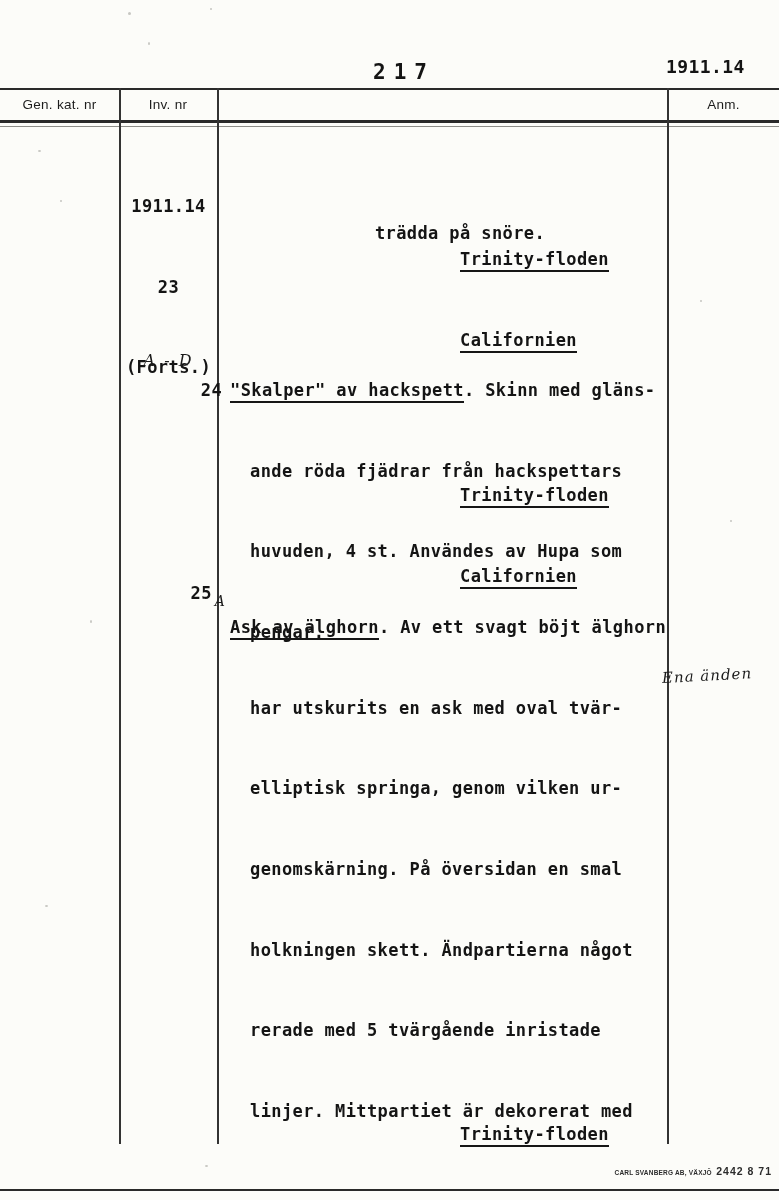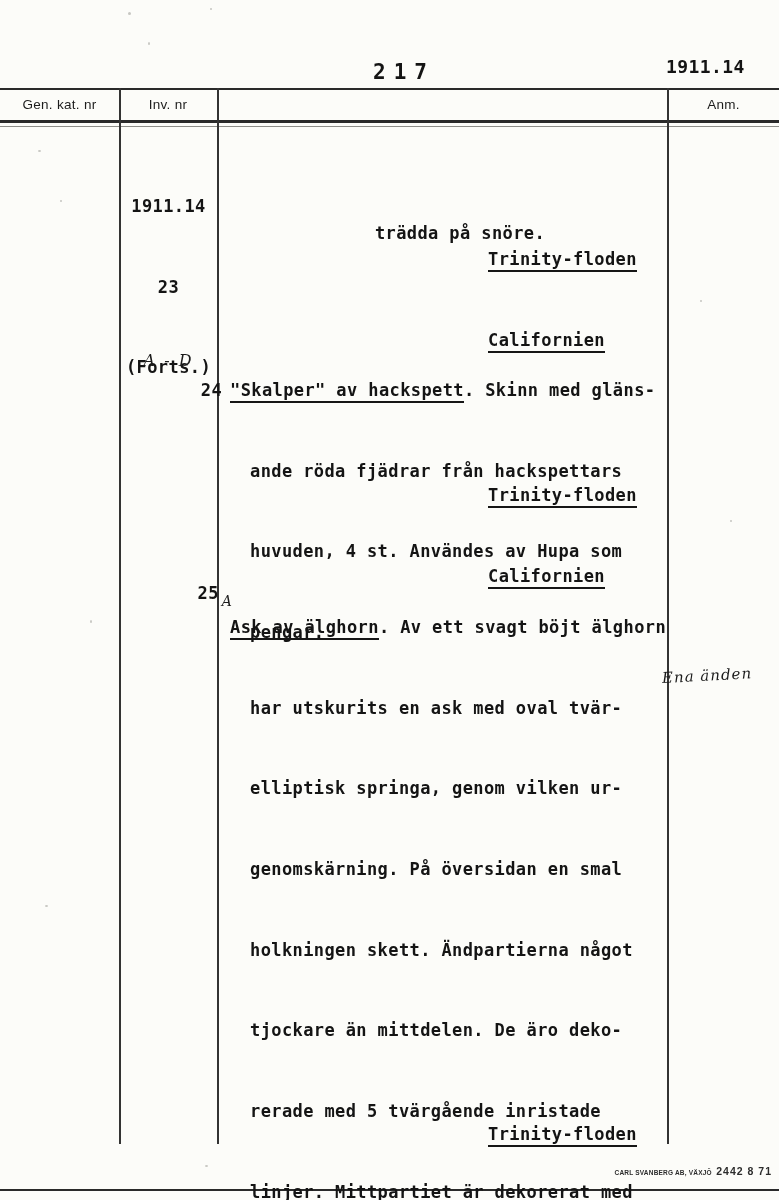--- a/index.html
+++ b/index.html
@@ -15,21 +15,21 @@
   .type {
     font-family:"DejaVu Sans Mono", monospace;
     font-weight:700; font-size:17px; letter-spacing:0.4px;
     line-height:26.9px; white-space:pre; color:#141414;
   }
   .u { border-bottom:2px solid #161616; padding-bottom:1px; }
   .body-block { position:absolute; left:230px; width:445px; }
   .body-line { padding-left:20px; }
   .body-line.first { padding-left:0; }
   .loc-block { position:absolute; left:460px; }
-  .loc-block .loc-line { display:block; margin-bottom:0px;margin-left:28px; }
+  .loc-block .loc-line { display:block; margin-bottom:0px; }
   .loc-line span { border-bottom:2px solid #161616; padding-bottom:1px; }
   
   .inv-block { position:absolute; left:120px; width:97px; text-align:center; }
   
   .col-label {
     position:absolute; font-family:"Liberation Sans", sans-serif;
     font-size:13.5px; color:#1d1d1d; text-align:center; letter-spacing:0.3px;
   }
   
   .hand {
@@ -85,30 +85,29 @@
     <div class="body-line first"><span class="u">"Skalper" av hackspett</span><span>. Skinn med gläns-</span></div>
     <div class="body-line">ande röda fjädrar från hackspettars</div>
     <div class="body-line">huvuden, 4 st. Användes av Hupa som</div>
     <div class="body-line">pengar.</div>
   </div>
   <div class="loc-block type" style="top:428px;">
     <div class="loc-line"><span>Trinity-floden</span></div>
     <div class="loc-line"><span>Californien</span></div>
   </div>
 
-  <div class="inv-block type" style="top:553px; text-align:left; padding-left:28px;margin-left:7px;">
+  <div class="inv-block type" style="top:553px; text-align:left; padding-left:28px;">
     <span>25</span><span class="hand" style="font-size:14px; position:relative; top:7px; left:3px;">A</span>
   </div>
   <div class="body-block type" style="top:560px;">
     <div class="body-line first"><span class="u">Ask av älghorn</span><span>. Av ett svagt böjt älghorn</span></div>
     <div class="body-line">har utskurits en ask med oval tvär-</div>
     <div class="body-line">elliptisk springa, genom vilken ur-</div>
     <div class="body-line">genomskärning. På översidan en smal</div>
     <div class="body-line">holkningen skett. Ändpartierna något</div>
-    <div class="body-line">tjockare än mittdelen. De äro deko-</div>
     <div class="body-line">rerade med 5 tvärgående inristade</div>
     <div class="body-line">linjer. Mittpartiet är dekorerat med</div>
     
     
     
     
     
     
     
     

